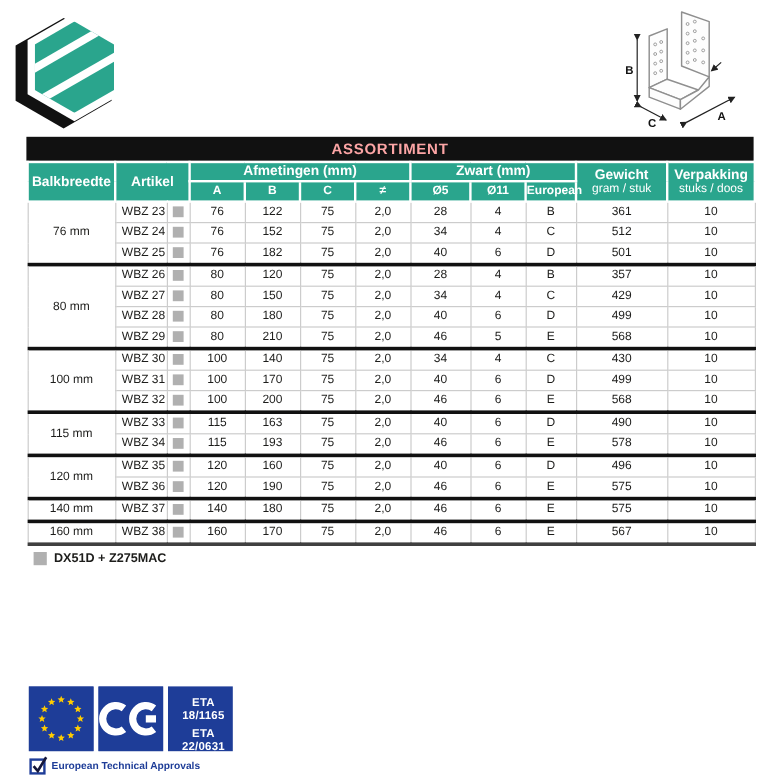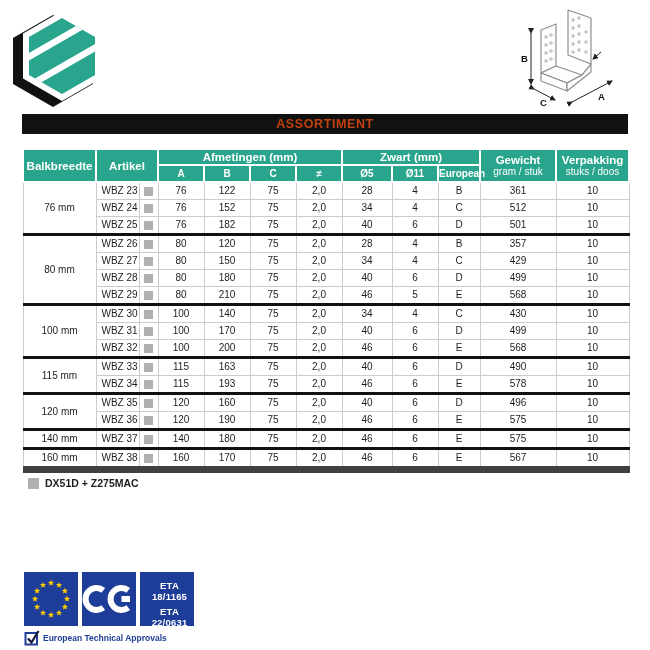--- a/index.html
+++ b/index.html
@@ -4,23 +4,23 @@
 <style>
   * { margin:0; padding:0; box-sizing:border-box; }
   html,body { width:650px; height:650px; background:#fff; font-family:"Liberation Sans",sans-serif; position:relative; overflow:hidden; }
 
   
   .logo { position:absolute; left:10px; top:6px; }
   .diagram { position:absolute; left:497px; top:2px; }
 
   
   .sheet { position:absolute; left:22px; top:114px; width:606px; }
-  .title-bar { background:#111; color:#c2410c; height:20px; line-height:20px; text-align:center;
+  .title-bar { background:#111; color:#fca5a5; height:20px; line-height:20px; text-align:center;
                font-weight:bold; font-size:12.5px; letter-spacing:.6px; }
-  table { border-collapse:collapse; width:606px; table-layout:fixed; border-bottom:7px solid #404040;margin-top:14px; }
+  table { border-collapse:collapse; width:606px; table-layout:fixed; border-bottom:3px solid #404040; }
   th { background:#2AA58D; color:#fff; border:2px solid #fff; font-weight:bold;
        font-size:11.5px; padding:1px 2px; text-align:center; vertical-align:middle; }
   th.sub { font-size:10px; height:17px; padding:0; }
   .hdr-sub-label { font-weight:normal; font-size:10px; line-height:11px; }
   .hdr-main-label { line-height:12px; }
   td { border:1px solid #ccc; text-align:center; font-size:10px; color:#1d1d1b;
        height:16px; line-height:16px; padding:0 1px; background:#fff; white-space:nowrap; }
   tbody.group { border-top:3px solid #111; }
   tbody.group:first-of-type { border-top:1px solid #ccc; }
   td.art { text-align:right; padding-left:5px; }

